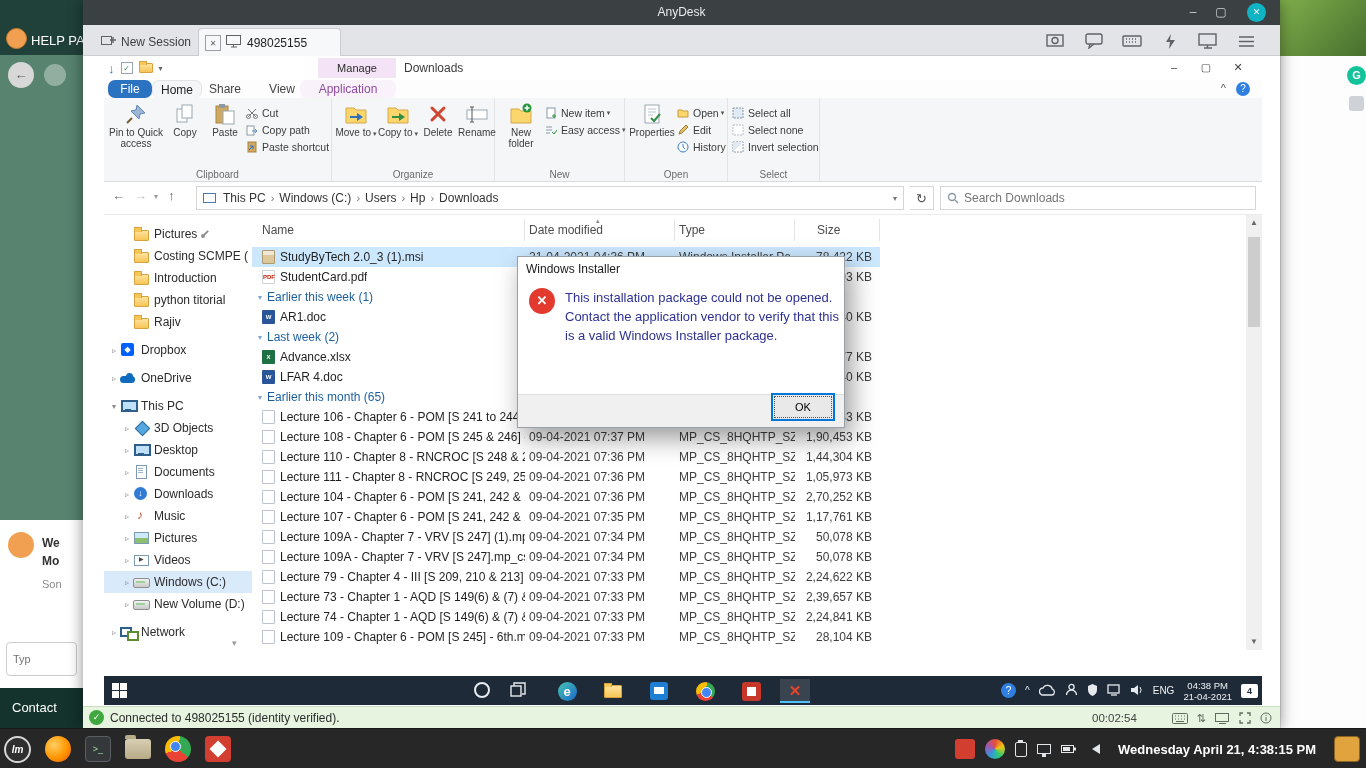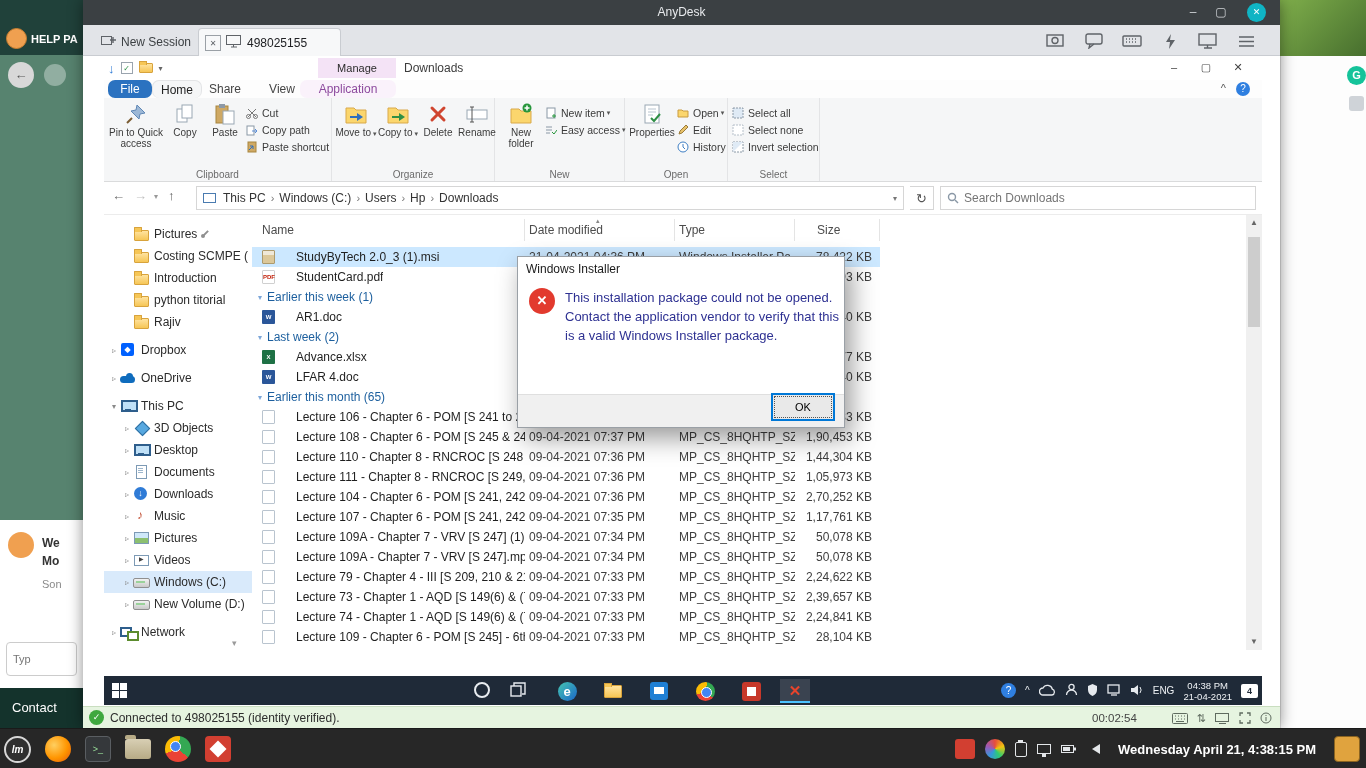--- a/index.html
+++ b/index.html
@@ -8,21 +8,21 @@
 .ab{position:absolute;}
 
 #wall-tr{left:1280px;top:0;width:86px;height:56px;background:linear-gradient(135deg,#7fae4b,#476f2e);}
 #right-strip{left:1280px;top:56px;width:86px;height:712px;background:#fdfdfd;border-left:1px solid #e0e0e0;}
 .gram{position:absolute;left:66px;top:10px;width:19px;height:19px;border-radius:50%;background:#15c39a;color:#fff;font-size:11px;font-weight:bold;text-align:center;line-height:19px;}
 .ext{position:absolute;left:68px;top:40px;width:15px;height:15px;border-radius:3px;background:#cfd3d8;}
 
 #left-panel{left:0;top:0;width:83px;height:728px;background:#57836f;overflow:hidden;}
 .lp-header{position:absolute;left:0;top:0;width:83px;height:55px;background:#20413a;}
 .lp-avatar{position:absolute;left:6px;top:28px;width:21px;height:21px;border-radius:50%;background:#f0a050;border:1px solid #c87e30;}
-.lp-title{position:absolute;left:31px;top:33px;color:#fff;font-size:11px;font-weight:bold;white-space:nowrap;}
+.lp-title{position:absolute;left:31px;top:33px;color:#fff;font-size:13px;font-weight:normal;white-space:nowrap;}
 .lp-back{position:absolute;left:8px;top:62px;width:26px;height:26px;border-radius:50%;background:#d8d8d8;color:#555;text-align:center;line-height:26px;font-size:13px;}
 .lp-circle2{position:absolute;left:44px;top:64px;width:22px;height:22px;border-radius:50%;background:rgba(255,255,255,.35);}
 .lp-chat{position:absolute;left:0;top:520px;width:83px;height:168px;background:#ffffff;}
 .lp-cav{position:absolute;left:8px;top:12px;width:26px;height:26px;border-radius:50%;background:#f0a050;}
 .lp-l1{position:absolute;left:42px;top:16px;font-size:12px;font-weight:bold;color:#333;}
 .lp-l2{position:absolute;left:42px;top:34px;font-size:12px;font-weight:bold;color:#333;}
 .lp-l3{position:absolute;left:42px;top:58px;font-size:11px;color:#8a8a8a;}
 .lp-input{position:absolute;left:6px;top:122px;width:71px;height:34px;border:1px solid #cccccc;border-radius:4px;font-size:11px;color:#555;padding:0 6px;outline:none;}
 .lp-contact{position:absolute;left:0;top:688px;width:83px;height:40px;background:#14332c;color:#fff;font-size:13px;line-height:40px;padding-left:12px;}
 
@@ -117,21 +117,21 @@
 .fl-head{position:absolute;top:4px;left:0;height:22px;display:flex;font-size:12px;color:#4c4c4c;}
 .fh{border-right:1px solid #e4e4e4;display:flex;align-items:center;}
 .fh-name{width:273px;padding-left:10px;}
 .fh-date{width:150px;padding-left:4px;}
 .fh-type{width:120px;padding-left:4px;}
 .fh-size{width:85px;padding-left:22px;}
 .fh-sort{position:absolute;left:344px;top:-2px;font-size:7px;color:#888;}
 .fl-rows{position:absolute;top:32px;left:0;}
 .fl-row{height:20px;display:flex;align-items:center;font-size:12px;color:#1f1f1f;width:628px;}
 .fl-row.sel{background:#cce8ff;}
-.c-name{width:273px;display:flex;align-items:center;padding-left:10px;overflow:hidden;white-space:nowrap;gap:16px;}
+.c-name{width:273px;display:flex;align-items:center;padding-left:10px;overflow:hidden;white-space:nowrap;}
 .fn{overflow:hidden;white-space:nowrap;}
 .c-date{width:150px;padding-left:4px;color:#3e3e3e;overflow:hidden;white-space:nowrap;}
 .c-type{width:120px;padding-left:4px;color:#3e3e3e;overflow:hidden;white-space:nowrap;}
 .c-size{width:85px;padding-right:8px;color:#3e3e3e;text-align:right;white-space:nowrap;}
 .fl-group{height:20px;display:flex;align-items:center;padding-left:6px;color:#1c5f9e;}
 .fl-gch{color:#7da7d9;font-size:8px;margin-right:5px;}
 .fl-gname{font-size:12px;}
 .ft{flex:none;width:13px;height:14px;margin-right:5px;border-radius:1px;font-size:6px;font-weight:bold;color:#fff;text-align:center;line-height:14px;display:inline-block;}
 .ft-doc{background:#2a5699;}
 .ft-xls{background:#1e7145;}

